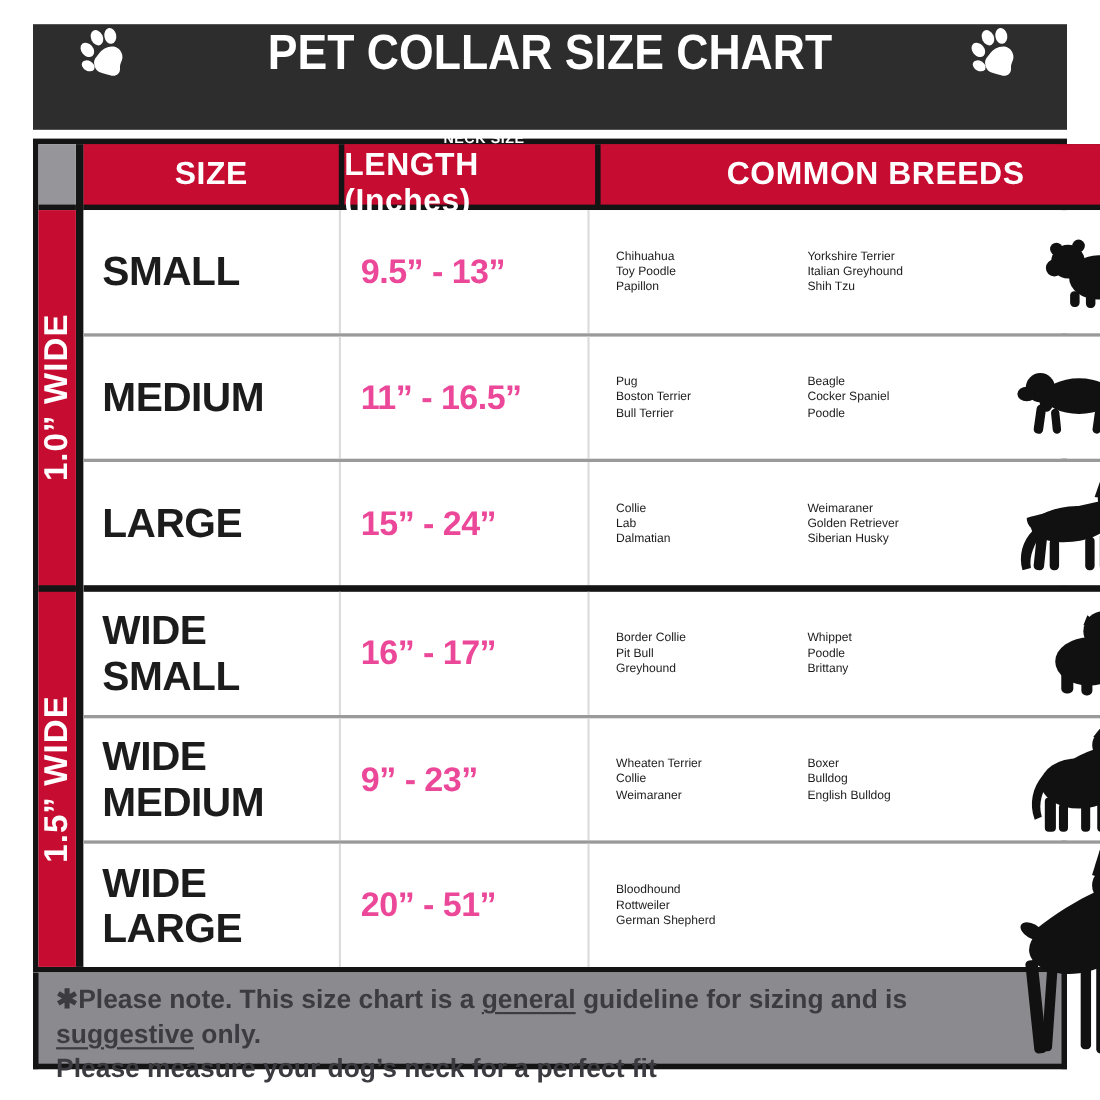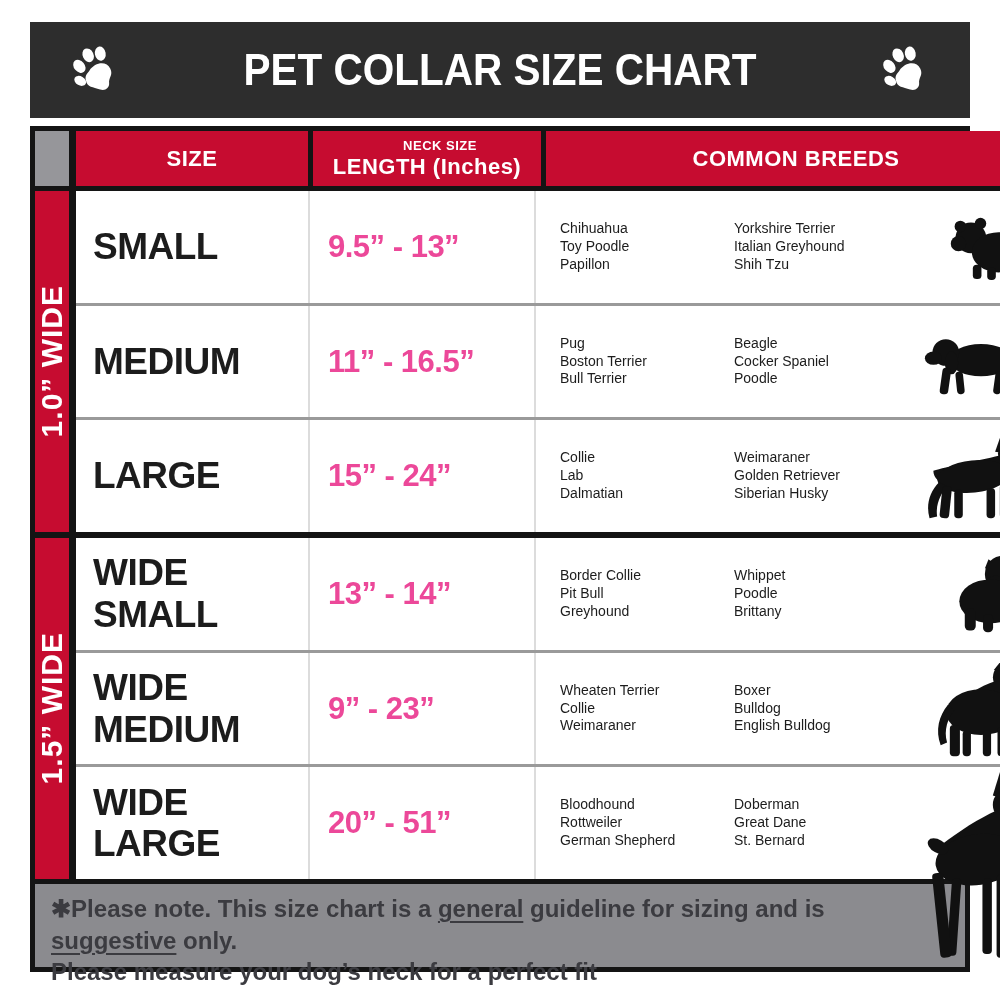--- a/index.html
+++ b/index.html
@@ -6,21 +6,21 @@
   html,body { background:#ffffff; }
   .page {
     width:1000px; height:1000px; background:#fff;
     padding:22px 30px 0 30px;
     font-family:"Liberation Sans", sans-serif;
     position:relative; overflow:hidden;
   }
   
   .header-band {
     height:96px; background:#2D2D2D;
-    display:flex; align-items:center; justify-content:space-between;
+    display:flex; justify-content:space-between;
     padding:0 38px;
   }
   .title {
     color:#fff; font-size:45px; font-weight:700; letter-spacing:0px;
     transform:scaleX(.9); white-space:nowrap;
   }
   .paw { width:54px; height:54px; }
   
   .chart {
     margin-top:8px; height:758px;
@@ -33,38 +33,38 @@
   .sidebar-band { flex:1; background:#C60C30; display:flex; align-items:center; justify-content:center; }
   .sidebar-band.second { border-top:6px solid #141414; }
   .sidebar-label {
     writing-mode:vertical-rl; transform:rotate(180deg);
     color:#fff; font-weight:700; font-size:30px; letter-spacing:1px; white-space:nowrap;
   }
   .table { flex:1; display:flex; flex-direction:column; }
   
   .thead { height:60px; background:#141414; border-bottom:5px solid #141414; display:flex; column-gap:5px; }
   .th { background:#C60C30; color:#fff; display:flex; flex-direction:column; align-items:center; justify-content:center; }
-  .th-main { font-size:22px; font-weight:700; letter-spacing:.5px; }
+  .th-main { font-size:29px; font-weight:700; letter-spacing:.5px; }
   .th-small { font-size:13px; font-weight:700; letter-spacing:.5px; margin-bottom:1px;margin-left:26px; }
   .w-size { width:232px; }
   .w-length { width:228px; }
   .w-breeds { flex:1; }
   
   .tbody { flex:1; display:flex; flex-direction:column; }
   .row { flex:1; display:flex; position:relative; background:#fff; }
   .row.div-gray { border-top:3px solid #9a9a9a; }
   .row.div-black { border-top:6px solid #141414; }
   .cell { display:flex; align-items:center; }
   .cell-size { width:232px; padding-left:17px; }
   .cell-length { width:228px; padding-left:18px; border-left:2px solid #dcdcdc; border-right:2px solid #dcdcdc; }
   .cell-breeds { flex:1; padding-left:24px; column-gap:24px; position:relative; }
   .size-label { font-size:37px; font-weight:700; color:#1c1c1c; line-height:1.12; letter-spacing:-.5px; }
   .size-l2:empty { display:none; }
   .range { font-size:31px; font-weight:700; color:#ec4899; letter-spacing:-.5px; white-space:nowrap; }
-  .breed-col { width:150px; font-size:14px; line-height:1.28; color:#1c1c1c; }
+  .breed-col { width:150px; font-size:11px; line-height:1.28; color:#1c1c1c; }
   .breed-col.second { width:160px; }
   .breed-col div { white-space:nowrap; }
   .dog-wrap { margin-left:auto; margin-right:8px; display:flex; align-items:center; }
   .dog-wrap.dob { position:absolute; right:2px; bottom:-90px; margin:0; z-index:5; }
   
   .footer-band {
     height:88px; background:#8B8B8F;
     border:5px solid #141414; border-top:none;
     padding:9px 16px 0 16px;
     position:relative; z-index:1;
@@ -246,21 +246,21 @@
         </div>
 
         <div class="row div-black">
           <div class="cell cell-size">
               <div class="size-label">
                 <div>WIDE</div>
                 <div class="size-l2">SMALL</div>
               </div>
             </div>
           <div class="cell cell-length">
-              <div class="range">13” - 14”</div>
+              <div class="range">16” - 17”</div>
             </div>
           <div class="cell cell-breeds">
             <div class="breed-col">
               <div>Border Collie</div>
                 <div>Pit Bull</div>
                 <div>Greyhound</div>
             </div>
             <div class="breed-col second">
               <div>Whippet</div>
                 <div>Poodle</div>
@@ -335,25 +335,20 @@
             </div>
           <div class="cell cell-length">
               <div class="range">20” - 51”</div>
             </div>
           <div class="cell cell-breeds">
             <div class="breed-col">
               <div>Bloodhound</div>
                 <div>Rottweiler</div>
                 <div>German Shepherd</div>
             </div>
-            <div class="breed-col second">
-              <div>Doberman</div>
-                <div>Great Dane</div>
-                <div>St. Bernard</div>
-            </div>
             <div class="dog-wrap dob">
               <svg viewBox="0 0 150 212" width="142" height="200">
                   <g fill="#111">
                 <polygon points="104,2 114,34 96,28"></polygon>
                     <polygon points="122,4 128,34 110,28"></polygon>
                 <circle cx="113" cy="38" r="17"></circle>
                     <polygon points="120,30 150,48 118,52"></polygon>
                 <path d="M100,44 C110,54 112,66 104,78 L70,96 C56,100 44,92 42,80 C60,66 82,52 100,44 Z"></path>
                 <ellipse cx="80" cy="96" rx="45" ry="27" transform="rotate(-8 80 96)"></ellipse>
                 <ellipse cx="38" cy="82" rx="12" ry="7" transform="rotate(30 38 82)"></ellipse>

